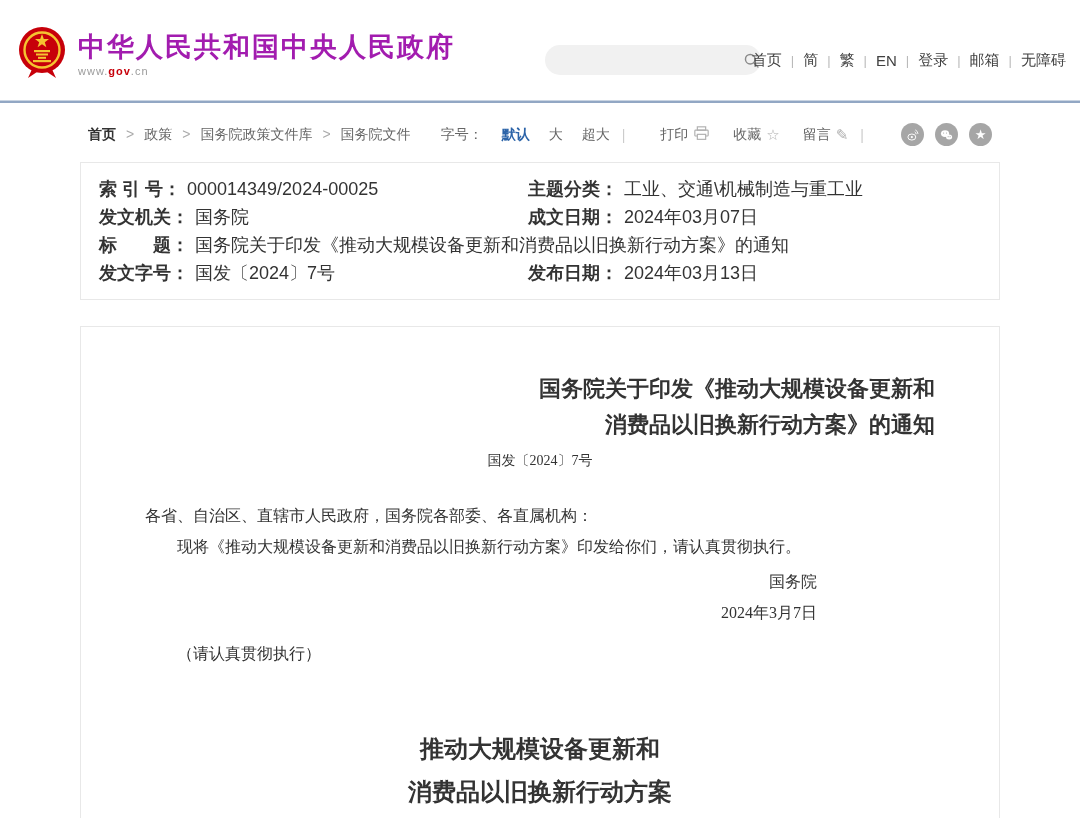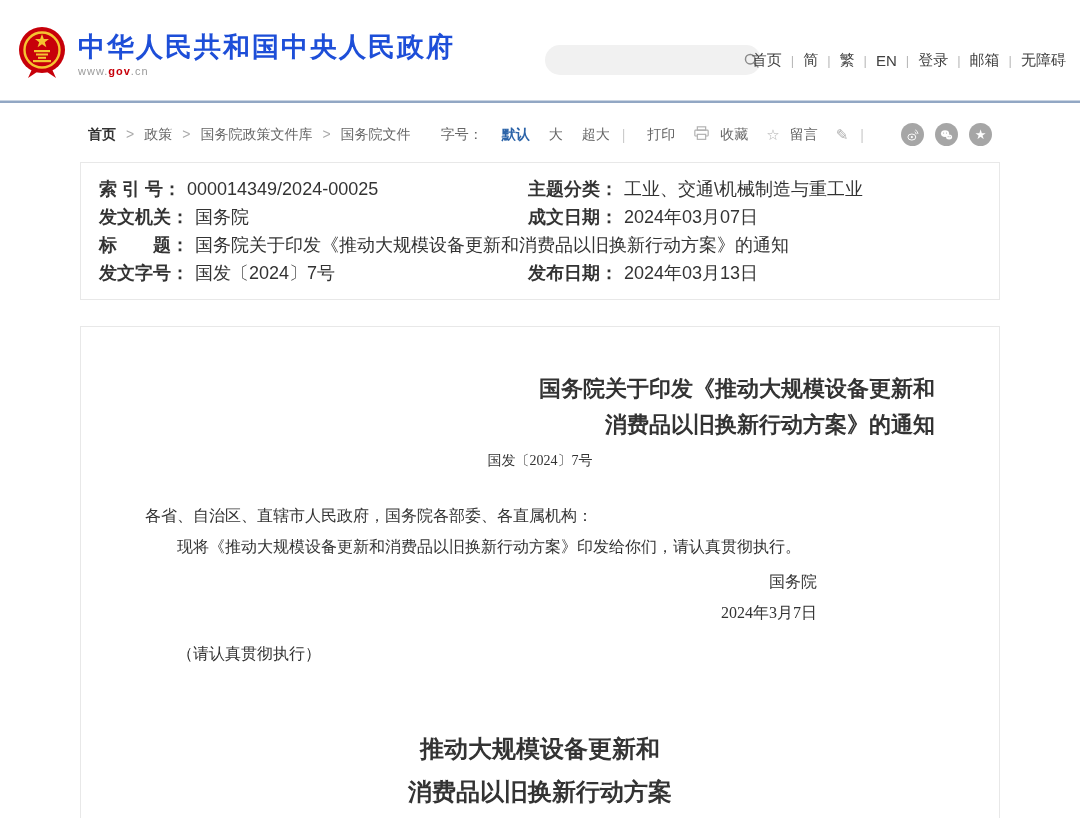--- a/index.html
+++ b/index.html
@@ -3,21 +3,21 @@
 <meta charset="utf-8">
 <style>
   * { margin:0; padding:0; box-sizing:border-box; }
   html,body { width:1080px; height:818px; overflow:hidden; background:#ffffff;
     font-family:"Liberation Sans","DejaVu Sans",sans-serif; color:#333; }
 
   
   .site-header { height:100px; background:#fff; position:relative; }
   .brand { position:absolute; left:18px; top:26px; display:flex; align-items:center; cursor:pointer; }
   .brand-text { margin-left:12px; }
-  .site-title { color:#1d4ed8; font-size:27px; font-weight:bold; letter-spacing:2px; line-height:1.1; }
+  .site-title { color:#a21caf; font-size:27px; font-weight:bold; letter-spacing:2px; line-height:1.1; }
   .site-url { font-size:11px; color:#9b9b9b; margin-top:3px; letter-spacing:1px; }
   .site-url .gov { color:#c7000a; font-weight:bold; }
   .search-box { position:absolute; left:545px; top:45px; width:216px; height:30px;
     background:#f1f1f1; border-radius:15px; display:flex; align-items:center; }
   .search-input { flex:1; border:none; outline:none; background:transparent; height:100%;
     padding:0 6px 0 14px; font-size:13px; color:#555; }
   .search-btn { width:32px; height:30px; display:flex; align-items:center; justify-content:center; cursor:pointer; }
   .top-nav { position:absolute; right:14px; top:51px; display:flex; align-items:center; font-size:15px; color:#404040; }
   .top-nav a { color:#404040; text-decoration:none; cursor:pointer; white-space:nowrap; }
   .top-nav .sep { color:#b9b9b9; margin:0 9px; font-size:13px; }
@@ -31,21 +31,21 @@
   .crumb-row { display:flex; justify-content:space-between; align-items:center;
     padding:20px 8px 0 8px; font-size:14px; color:#666; }
   .breadcrumb { display:flex; align-items:center; }
   .breadcrumb .crumb { cursor:pointer; color:#666; }
   .breadcrumb .crumb.first { color:#333; font-weight:bold; }
   .breadcrumb .crumb + .crumb::before { content:">"; color:#aaa; margin:0 10px; font-weight:normal; }
   .page-tools { display:flex; align-items:center; font-size:14px; color:#666; }
   .page-tools .vsep { color:#ccc; margin:0 12px; }
   .fs-opt { cursor:pointer; margin-left:19px; }
   .fs-opt.active { color:#2b63a8; font-weight:bold; }
-  .tool-item { display:flex; align-items:center; cursor:pointer; margin-left:10px;gap:13px; }
+  .tool-item { display:flex; align-items:center; cursor:pointer; margin-left:23px; }
   .tool-item:first-child { margin-left:0; }
   .tool-item .glyph { margin-left:5px; color:#b0b0b0; font-size:15px; line-height:1; }
   .share-group { display:flex; align-items:center; margin-left:14px; }
   .share-circle { width:23px; height:23px; border-radius:50%; background:#a6a6a6;
     display:flex; align-items:center; justify-content:center; margin-left:11px; cursor:pointer;
     color:#fff; font-size:13px; line-height:1; }
 
   
   .meta-box { margin-top:16px; background:#fff; border:1px solid #e8e8e8; padding:12px 0; }
   .meta-row { display:flex; line-height:28px; font-size:18px; }

